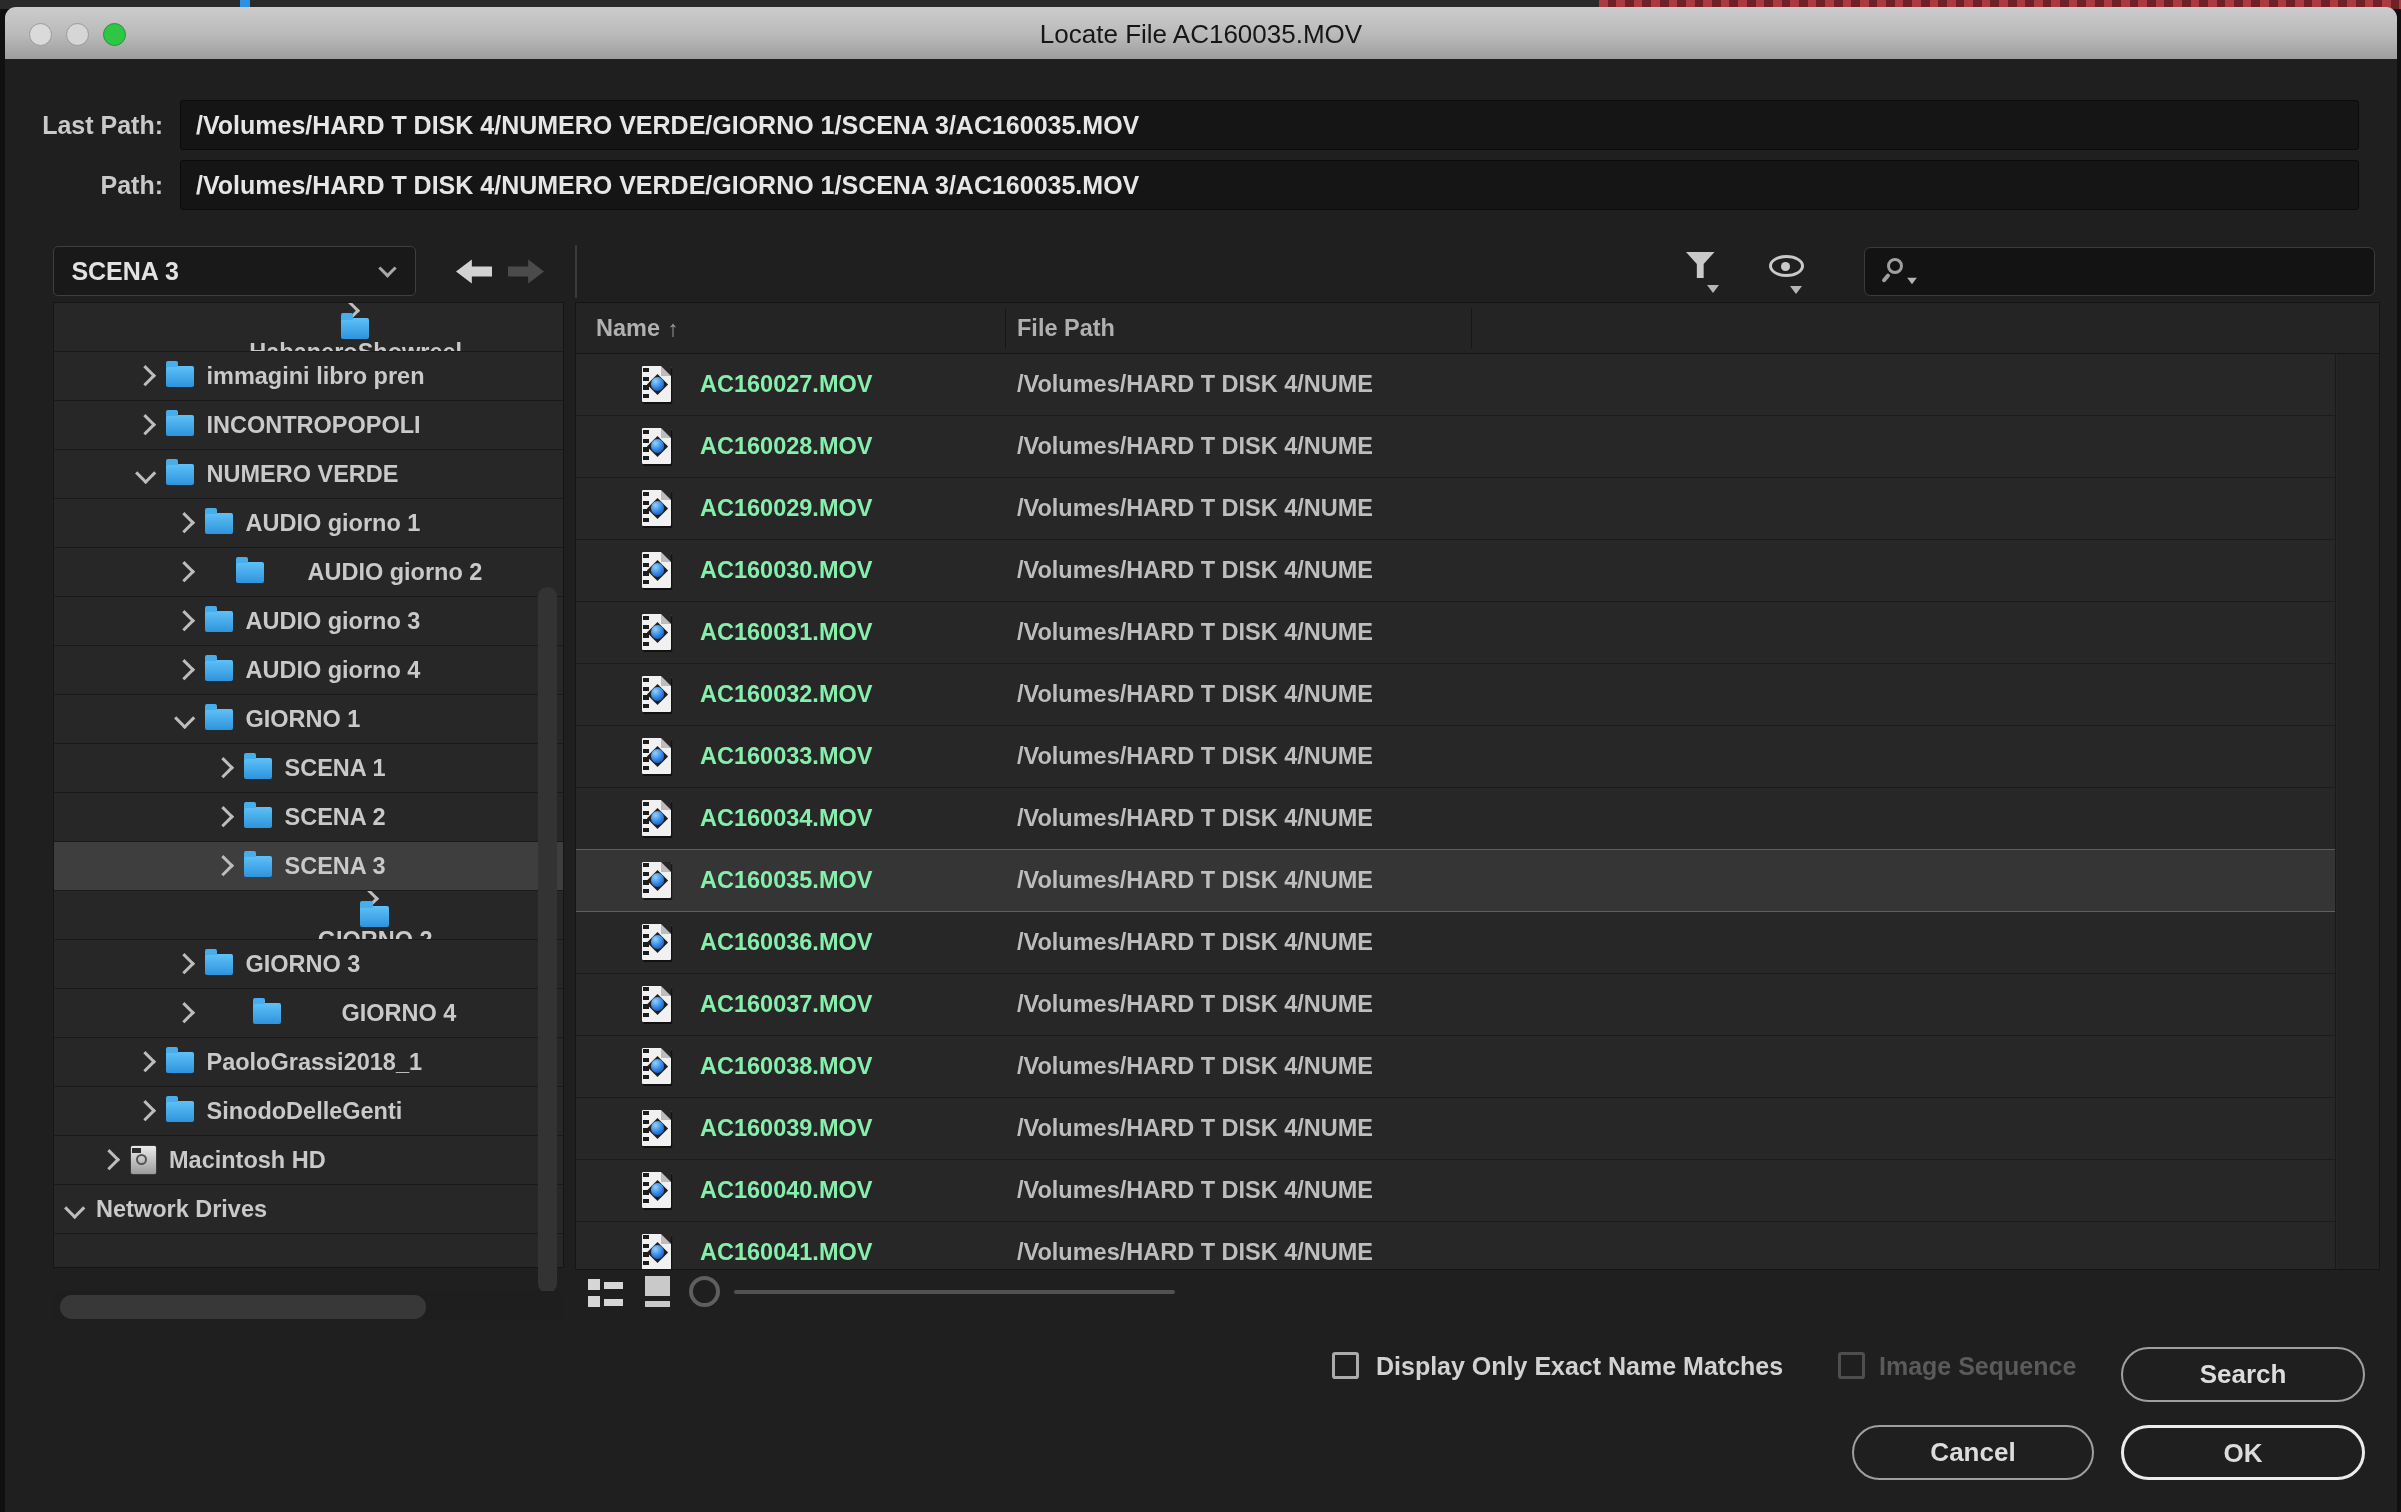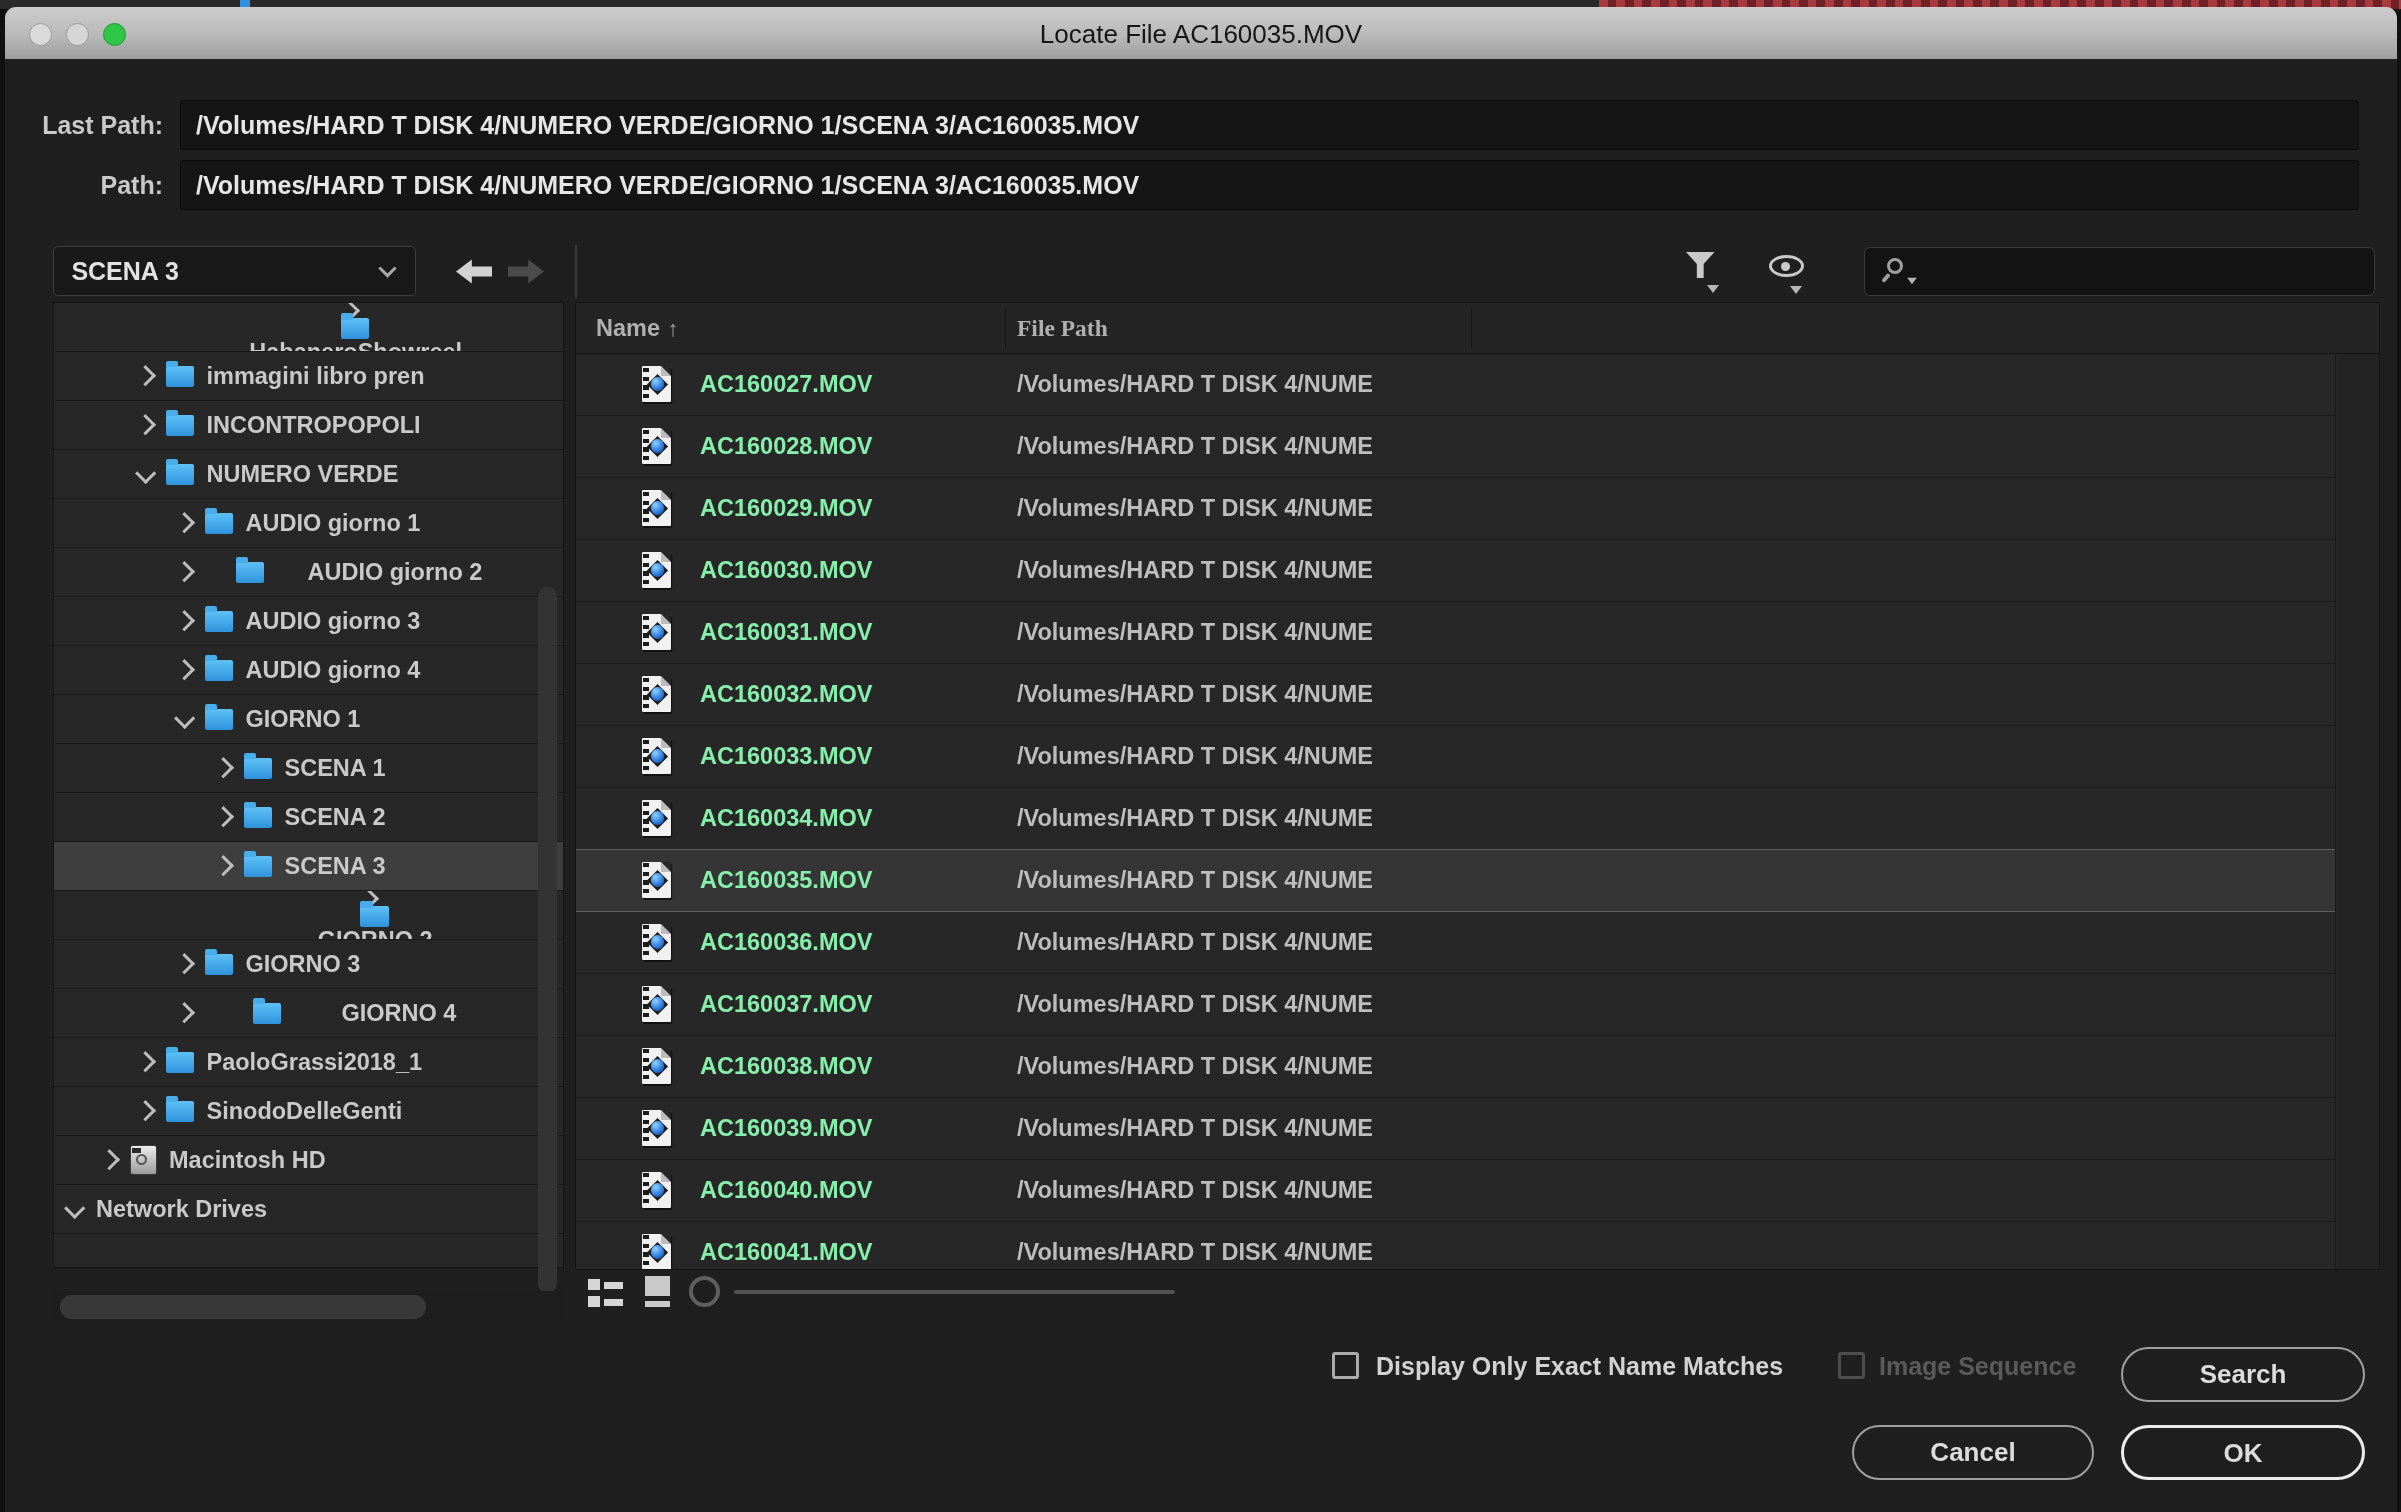--- a/index.html
+++ b/index.html
@@ -358,21 +358,21 @@
   </div>
   <div class="abs v-scroll"></div>
   <div class="abs h-scroll-track"></div>
   <div class="abs h-scroll"></div>
 
   <div class="abs panel list-panel">
     <div class="list-header">
       <span class="col-head" style="left:20px;">
         <span>Name</span><span class="sort-arrow">↑</span>
       </span>
-      <span class="col-head" style="left:441px;font-family:Liberation Serif, serif;">File Path</span>
+      <span class="col-head" style="left:441px;">File Path</span>
       <span class="head-div" style="left:429px;"></span>
       <span class="head-div" style="left:895px;"></span>
     </div>
     <div class="list-rows" id="rows">
         <div class="list-row">
           <span class="file-ico">
             <span class="fi-fold2"></span>
             <span class="fi-fold"></span>
             <span class="fi-strip"></span>
             <span class="fi-star"></span>

